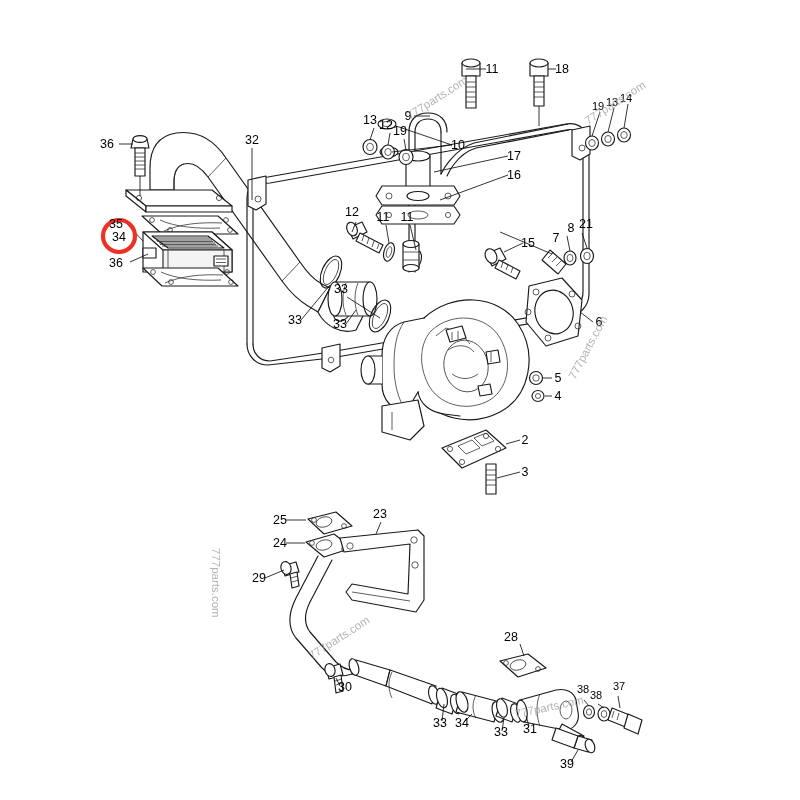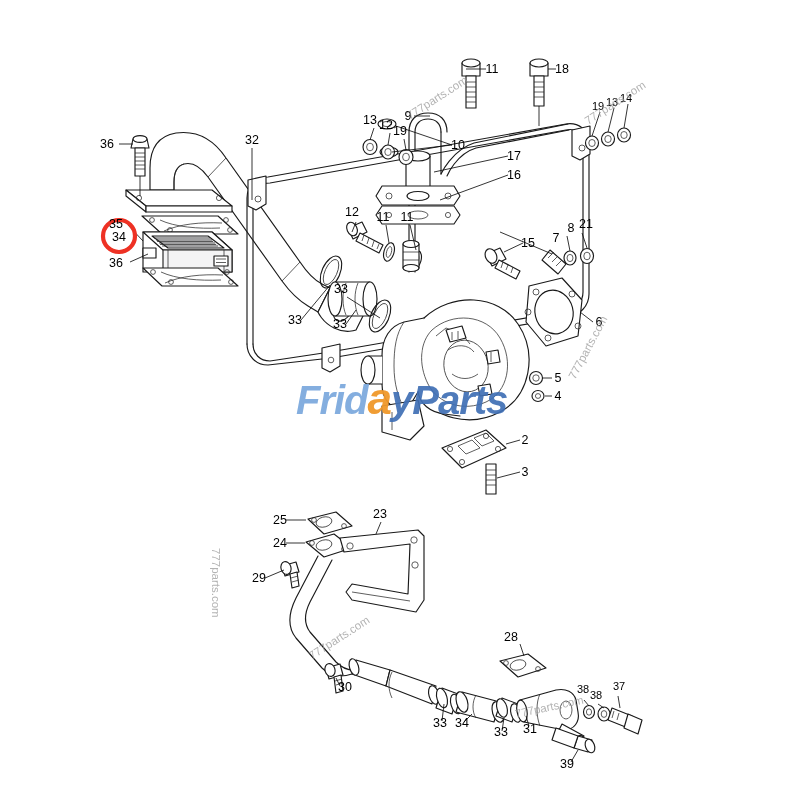--- a/index.html
+++ b/index.html
@@ -572,17 +572,14 @@
       <text class="wm777" x="410" y="120" transform="rotate(-33 410 120)">777parts.com</text>
       <text class="wm777" x="588" y="125" transform="rotate(-33 588 125)">777parts.com</text>
       <text class="wm777" x="575" y="380" transform="rotate(-62 575 380)">777parts.com</text>
       <text class="wm777" x="212" y="548" transform="rotate(90 212 548)">777parts.com</text>
       <text class="wm777" x="312" y="660" transform="rotate(-33 312 660)">777parts.com</text>
       <text class="wm777" x="516" y="718" transform="rotate(-12 516 718)">777parts.com</text>
     </g>
 
   </svg>
 
-  <div id="wm-friday">
-    <span class="a">Frid</span><span class="chk">a</span><span class="b">yParts</span>
-  </div>
 
 </div>
 
 </body></html>

